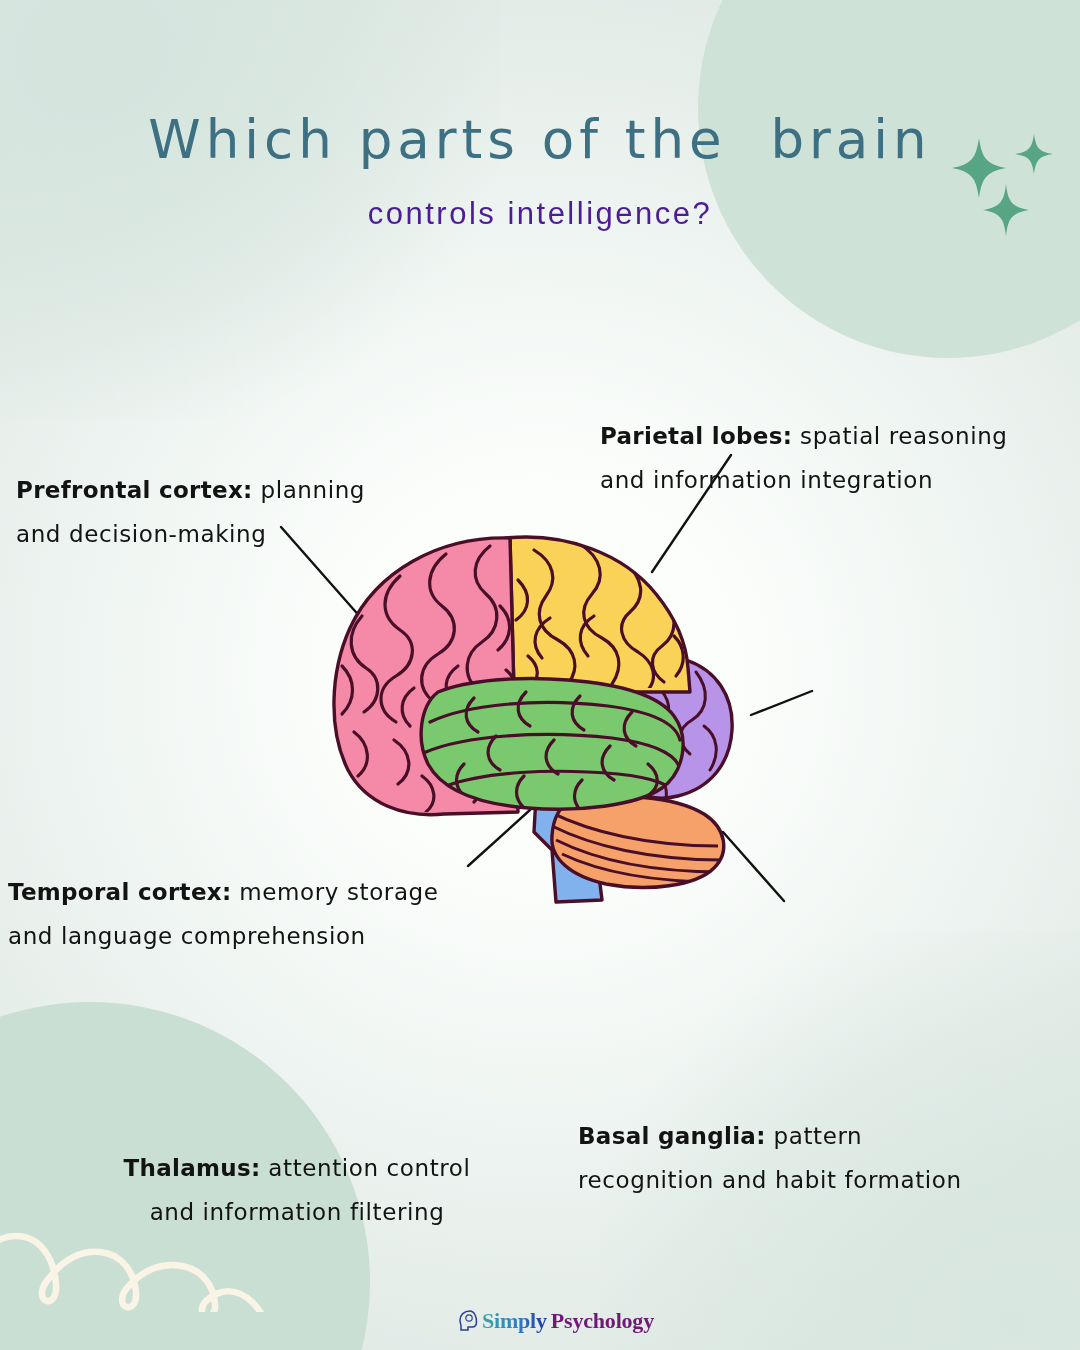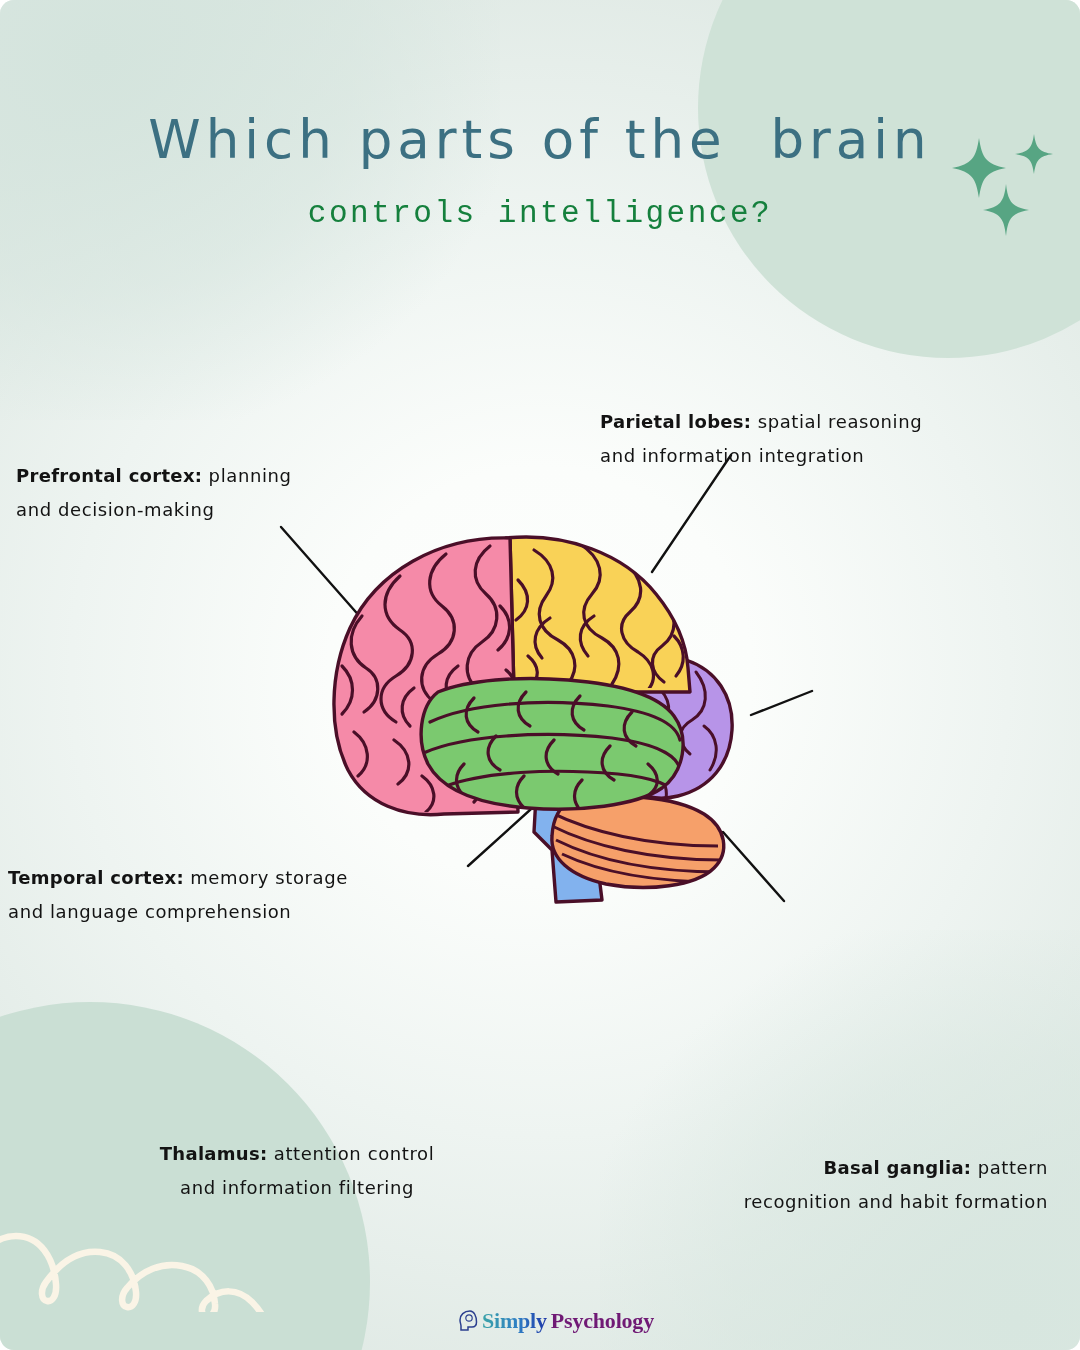--- a/index.html
+++ b/index.html
@@ -7,21 +7,20 @@
   body {
     font-family:"DejaVu Sans", sans-serif;
     position:relative;
     overflow:hidden;
     background:#ffffff;
   }
   #stage {
     position:absolute; inset:0;
     width:1080px; height:1350px;
     overflow:hidden;
-    border-radius:14px;
   }
   
   .bg-base {
     position:absolute; inset:0;
     background:
       radial-gradient(ellipse 70% 55% at 50% 50%, #fdfefd 0%, #fbfdfb 28%, #eef4f1 62%, #dfe9e4 100%);
   }
   .bg-corner-tl {
     position:absolute; left:-120px; top:-140px;
     width:620px; height:560px;
@@ -56,47 +55,47 @@
   .title-main {
     font-family:"DejaVu Sans", sans-serif;
     font-size:53px;
     letter-spacing:5px;
     color:#3c7082;
     font-weight:400;
     line-height:1.05;
     white-space:pre;
   }
   .title-sub {
-    font-family:Liberation Mono, monospace;
+    font-family:Liberation Sans, sans-serif;
     font-size:31px;
     letter-spacing:2.5px;
-    color:#15803d;
+    color:#4c1d95;
     margin-top:28px;
     font-weight:400;
   }
 
   
   .label {
     position:absolute;
     color:#131313;
     font-family:"DejaVu Sans", sans-serif;
-    font-size:18px;
+    font-size:23px;
     line-height:1.92;
     letter-spacing:0.6px;
     white-space:pre-line;
   }
   .label .term { font-weight:bold; letter-spacing:0.3px; }
 
   .lbl-prefrontal { left:16px;  top:424px;  width:420px;  text-align:left; }
   .lbl-parietal   { left:600px; top:370px;  width:472px;  text-align:left; }
   .lbl-occipital  { left:745px; top:588px;  width:328px;  text-align:right; }
   .lbl-temporal   { left:8px;   top:826px;  width:470px;  text-align:left; }
   .lbl-cerebellum { left:690px; top:906px;  width:372px;  text-align:right; }
   .lbl-thalamus   { left:72px;  top:1102px; width:450px;  text-align:center; }
-  .lbl-basal      { left:578px; top:1116px; width:470px;  text-align:right; }
+  .lbl-basal      { left:578px; top:1070px; width:470px;  text-align:left; }
 
   
   .connectors { position:absolute; left:0; top:0; width:1080px; height:1350px; pointer-events:none; }
 
   
   .brain { position:absolute; left:318px; top:520px; width:430px; height:390px; }
 
   
   .footer {
     position:absolute; left:0; bottom:16px; width:1080px;

